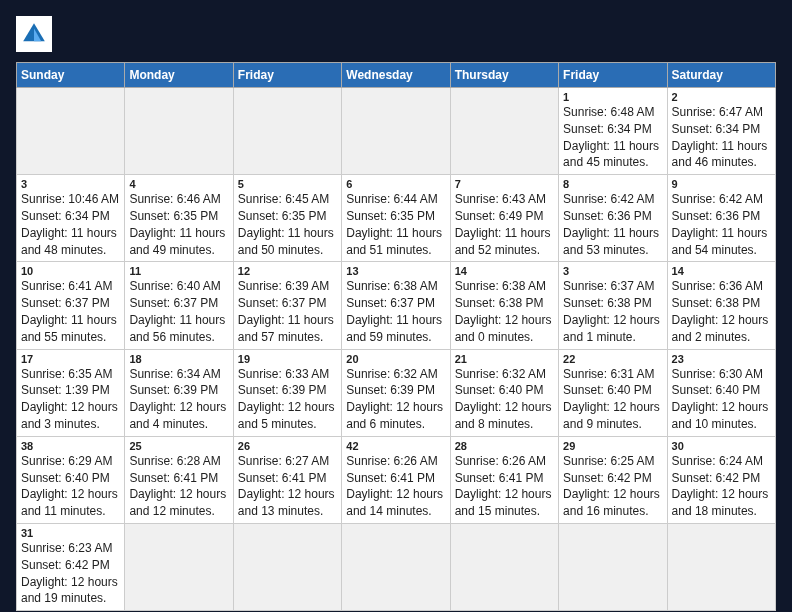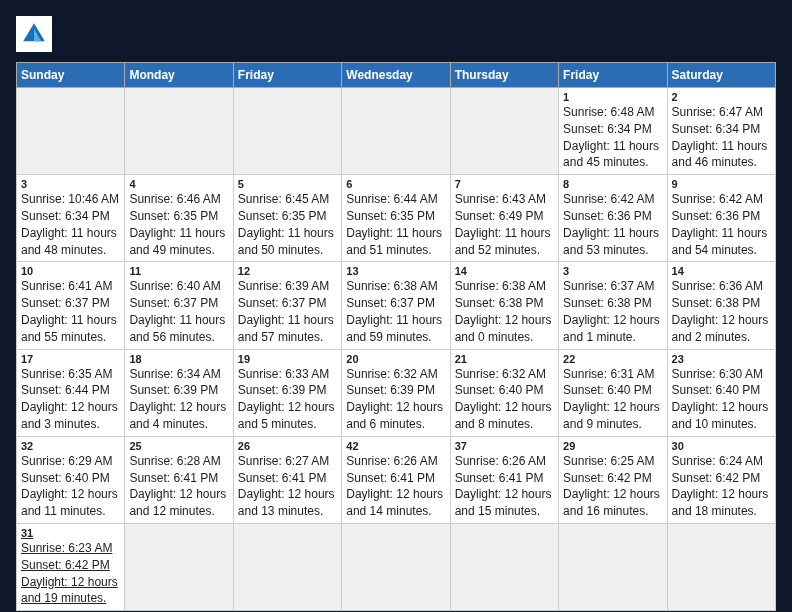--- a/index.html
+++ b/index.html
@@ -90,21 +90,20 @@
       display: block;
       margin-bottom: 1px;
     }
     .day-info {
       font-size: 12px;
       line-height: 1.4;
       color: #222;
     }
     .last-row td {
       height: 60px;
-      text-decoration: underline;
     }
   </style>
 </head>
 <body>
 
 <div class="page">
   <div class="header">
     <div class="logo">
       <svg class="logo-icon" viewBox="0 0 40 40">
         <rect x="0" y="0" width="40" height="40" fill="white"></rect>
@@ -239,21 +238,21 @@
             <span class="day-num">14</span>
             <div class="day-info">Sunrise: 6:36 AM
 Sunset: 6:38 PM
 Daylight: 12 hours and 2 minutes.</div>
           </td>
         </tr>
         <tr>
           <td>
             <span class="day-num">17</span>
             <div class="day-info">Sunrise: 6:35 AM
-Sunset: 6:44 PM
+Sunset: 1:39 PM
 Daylight: 12 hours and 3 minutes.</div>
           </td>
           <td>
             <span class="day-num">18</span>
             <div class="day-info">Sunrise: 6:34 AM
 Sunset: 6:39 PM
 Daylight: 12 hours and 4 minutes.</div>
           </td>
           <td>
             <span class="day-num">19</span>
@@ -281,21 +280,21 @@
           </td>
           <td>
             <span class="day-num">23</span>
             <div class="day-info">Sunrise: 6:30 AM
 Sunset: 6:40 PM
 Daylight: 12 hours and 10 minutes.</div>
           </td>
         </tr>
         <tr>
           <td>
-            <span class="day-num">32</span>
+            <span class="day-num">38</span>
             <div class="day-info">Sunrise: 6:29 AM
 Sunset: 6:40 PM
 Daylight: 12 hours and 11 minutes.</div>
           </td>
           <td>
             <span class="day-num">25</span>
             <div class="day-info">Sunrise: 6:28 AM
 Sunset: 6:41 PM
 Daylight: 12 hours and 12 minutes.</div>
           </td>
@@ -305,21 +304,21 @@
 Sunset: 6:41 PM
 Daylight: 12 hours and 13 minutes.</div>
           </td>
           <td>
             <span class="day-num">42</span>
             <div class="day-info">Sunrise: 6:26 AM
 Sunset: 6:41 PM
 Daylight: 12 hours and 14 minutes.</div>
           </td>
           <td>
-            <span class="day-num">37</span>
+            <span class="day-num">28</span>
             <div class="day-info">Sunrise: 6:26 AM
 Sunset: 6:41 PM
 Daylight: 12 hours and 15 minutes.</div>
           </td>
           <td>
             <span class="day-num">29</span>
             <div class="day-info">Sunrise: 6:25 AM
 Sunset: 6:42 PM
 Daylight: 12 hours and 16 minutes.</div>
           </td>

